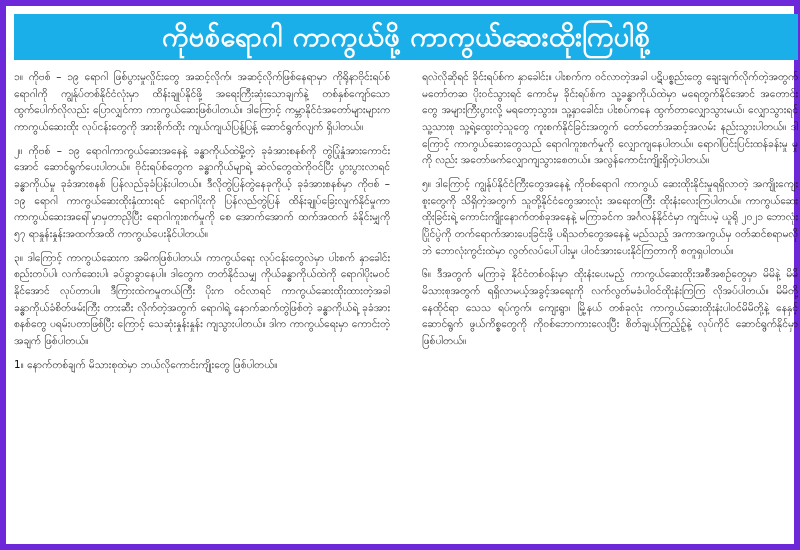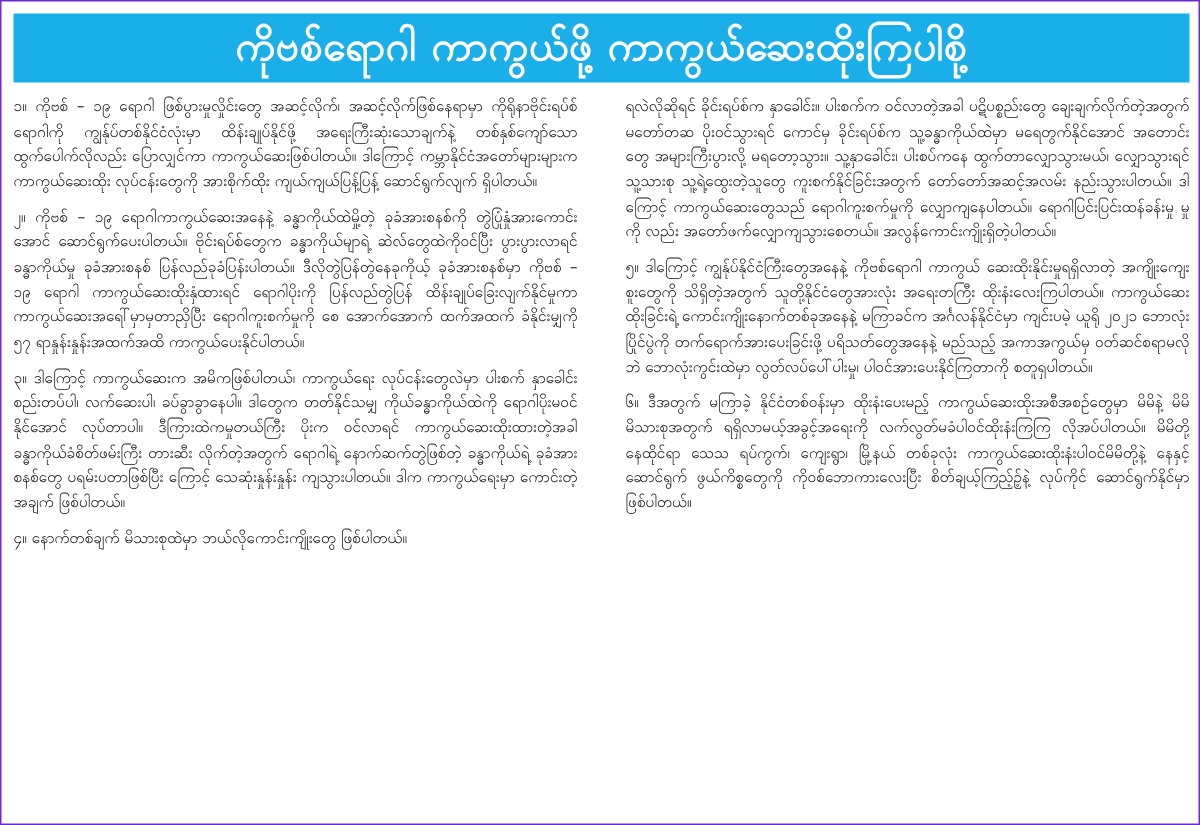--- a/index.html
+++ b/index.html
@@ -12,21 +12,21 @@
     background: #ffffff;
     font-family: "DejaVu Sans", "Liberation Sans", sans-serif;
     overflow: hidden;
   }
   .page {
     position: relative;
     width: 800px;
     height: 550px;
     background: #ffffff;
     box-sizing: border-box;
-    border: 1px solid #6d28d9;
+    border: 6px solid #6d28d9;
   }
   .headline-bar {
     position: absolute;
     left: 8px;
     top: 8px;
     width: 784px;
     height: 46px;
     background: #1AAFE8;
     display: flex;
     align-items: center;
@@ -84,21 +84,21 @@
   <div class="headline-bar" style="background: rgb(26, 175, 232);">
     <div class="headline-text" style="color: rgb(255, 255, 255);">ကိုဗစ်ရောဂါ ကာကွယ်ဖို့ ကာကွယ်ဆေးထိုးကြပါစို့</div>
   </div>
 
   <div class="columns">
 
     <div class="column">
       <p class="para">၁။ ကိုဗစ် – ၁၉ ရောဂါ ဖြစ်ပွားမှုလှိုင်းတွေ အဆင့်လိုက်၊ အဆင့်လိုက်ဖြစ်နေရာမှာ ကိုရိုနာဗိုင်းရပ်စ်ရောဂါကို ကျွန်ုပ်တစ်နိုင်ငံလုံးမှာ ထိန်းချုပ်နိုင်ဖို့ အရေးကြီးဆုံးသောချက်နဲ့ တစ်နှစ်ကျော်သော ထွက်ပေါက်လိုလည်း ပြောလျှင်ကာ ကာကွယ်ဆေးဖြစ်ပါတယ်။ ဒါကြောင့် ကမ္ဘာနိုင်ငံအတော်များများက ကာကွယ်ဆေးထိုး လုပ်ငန်းတွေကို အားစိုက်ထိုး ကျယ်ကျယ်ပြန့်ပြန့် ဆောင်ရွက်လျက် ရှိပါတယ်။</p>
       <p class="para">၂။ ကိုဗစ် – ၁၉ ရောဂါကာကွယ်ဆေးအနေနဲ့ ခန္ဓာကိုယ်ထဲမှို့တဲ့ ခုခံအားစနစ်ကို တွဲပြုံနှုံအားကောင်းအောင် ဆောင်ရွက်ပေးပါတယ်။ ဗိုင်းရပ်စ်တွေက ခန္ဓာကိုယ်မျာရဲ့ ဆဲလ်တွေထဲကိုဝင်ပြီး ပွားပွားလာရင် ခန္ဓာကိုယ်မှု ခုခံအားစနစ် ပြန်လည်ခုခံပြန်းပါတယ်။ ဒီလိုတွဲပြန်တွဲနေခုကိုယ့် ခုခံအားစနစ်မှာ ကိုဗစ် – ၁၉ ရောဂါ ကာကွယ်ဆေးထိုးနှံထားရင် ရောဂါပိုးကို ပြန်လည်တွဲပြန် ထိန်းချုပ်ခြေးလျက်နိုင်မှုကာ ကာကွယ်ဆေးအရေါ်မှာမှတာညှိပြီး ရောဂါကူးစက်မှုကို စေ အောက်အောက် ထက်အထက် ခံနိုင်းမျှကို ၅၇ ရာနှုန်းနှုန်းအထက်အထိ ကာကွယ်ပေးနိုင်ပါတယ်။</p>
       <p class="para">၃။ ဒါကြောင့် ကာကွယ်ဆေးက အမိကဖြစ်ပါတယ်၊ ကာကွယ်ရေး လုပ်ငန်းတွေလဲမှာ ပါးစက် နှာခေါင်းစည်းတပ်ပါ၊ လက်ဆေးပါ၊ ခပ်ခွာခွာနေပါ။ ဒါတွေက တတ်နိုင်သမျှ ကိုယ်ခန္ဓာကိုယ်ထဲကို ရောဂါပိုးမဝင်နိုင်အောင် လုပ်တာပါ။ ဒီကြားထဲကမှုတယ်ကြီး ပိုးက ဝင်လာရင် ကာကွယ်ဆေးထိုးထားတဲ့အခါ ခန္ဓာကိုယ်ခံစိတ်ဖမ်းကြီး တားဆီး လိုက်တဲ့အတွက် ရောဂါရဲ့ နောက်ဆက်တွဲဖြစ်တဲ့ ခန္ဓာကိုယ်ရဲ့ ခုခံအားစနစ်တွေ ပရမ်းပတာဖြစ်ပြီး ကြောင့် သေဆုံးနှုန်းနှုန်း ကျသွားပါတယ်။ ဒါက ကာကွယ်ရေးမှာ ကောင်းတဲ့အချက် ဖြစ်ပါတယ်။</p>
-      <p class="para">၄။ နောက်တစ်ချက် မိသားစုထဲမှာ ဘယ်လိုကောင်းကျိုးတွေ ဖြစ်ပါတယ်။</p>
+      <p class="para">1။ နောက်တစ်ချက် မိသားစုထဲမှာ ဘယ်လိုကောင်းကျိုးတွေ ဖြစ်ပါတယ်။</p>
     </div>
 
     <div class="column">
       <p class="para">ရလဲလိုဆိုရင် ခိုင်းရပ်စ်က နှာခေါင်း။ ပါးစက်က ဝင်လာတဲ့အခါ ပဋိပစ္စည်းတွေ ချေးချက်လိုက်တဲ့အတွက် မတော်တဆ ပိုးဝင်သွားရင် ကောင်မှ ခိုင်းရပ်စ်က သူ့ခန္ဓာကိုယ်ထဲမှာ မရေတွက်နိုင်အောင် အတောင်းတွေ အများကြီးပွားလို့ မရတော့သွား။ သူ့နှာခေါင်း၊ ပါးစပ်ကနေ ထွက်တာလျှောသွားမယ်၊ လျှောသွားရင် သူ့သားစု သူ့ရဲ့ထွေးတဲ့သူတွေ ကူးစက်နိုင်ခြင်းအတွက် တော်တော်အဆင့်အလမ်း နည်းသွားပါတယ်။ ဒါကြောင့် ကာကွယ်ဆေးတွေသည် ရောဂါကူးစက်မှုကို လျှောကျနေပါတယ်။ ရောဂါပြင်းပြင်းထန်ခန်းမှု မှုကို လည်း အတော်ဖက်လျှောကျသွားစေတယ်။ အလွန်ကောင်းကျိုးရှိတဲ့ပါတယ်။</p>
       <p class="para">၅။ ဒါကြောင့် ကျွန်ုပ်နိုင်ငံကြီးတွေအနေနဲ့ ကိုဗစ်ရောဂါ ကာကွယ် ဆေးထိုးနိုင်းမှုရရှိလာတဲ့ အကျိုးကျေးစူးတွေကို သိရှိတဲ့အတွက် သူတို့နိုင်ငံတွေအားလုံး အရေးတကြီး ထိုးနံးလေးကြပါတယ်။ ကာကွယ်ဆေးထိုးခြင်းရဲ့ ကောင်းကျိုးနောက်တစ်ခုအနေနဲ့ မကြာခင်က အင်္ဂလန်နိုင်ငံမှာ ကျင်းပမဲ့ ယူရို ၂၀၂၁ ဘောလုံး ပြိုင်ပွဲကို တက်ရောက်အားပေးခြင်းဖို့ ပရိသတ်တွေအနေနဲ့ မည်သည့် အကာအကွယ်မှ ဝတ်ဆင်စရာမလိုဘဲ ဘောလုံးကွင်းထဲမှာ လွတ်လပ်ပေါ်ပါးမှု၊ ပါဝင်အားပေးနိုင်ကြတာကို စတူရှပါတယ်။</p>
       <p class="para">၆။ ဒီအတွက် မကြာခဲ့ နိုင်ငံတစ်ဝန်းမှာ ထိုးနံးပေးမည့် ကာကွယ်ဆေးထိုးအစီအစဉ်တွေမှာ မိမိနဲ့ မိမိ မိသားစုအတွက် ရရှိလာမယ့်အခွင့်အရေးကို လက်လွတ်မခံပါဝင်ထိုးနံးကြကြ လိုအပ်ပါတယ်။ မိမိတို့ နေထိုင်ရာ သေသ ရပ်ကွက်၊ ကျေးရွာ၊ မြို့နယ် တစ်ခုလုံး ကာကွယ်ဆေးထိုးနံးပါဝင်မိမိတို့နဲ့ နေနှင့်ဆောင်ရွက် ဖွယ်ကိစ္စတွေကို ကိုဝစ်ဘောကားလေးပြီး စိတ်ချယ့်ကြည့်ဉ့်နဲ့ လုပ်ကိုင် ဆောင်ရွက်နိုင်မှာ ဖြစ်ပါတယ်။</p>
     </div>
 
   </div>
 

